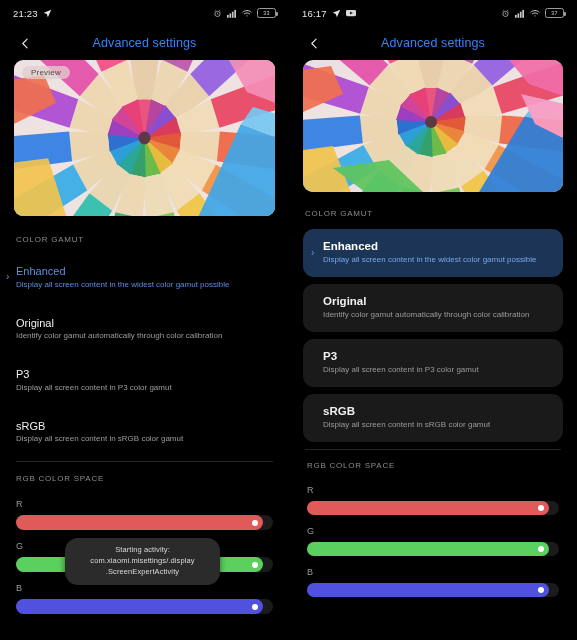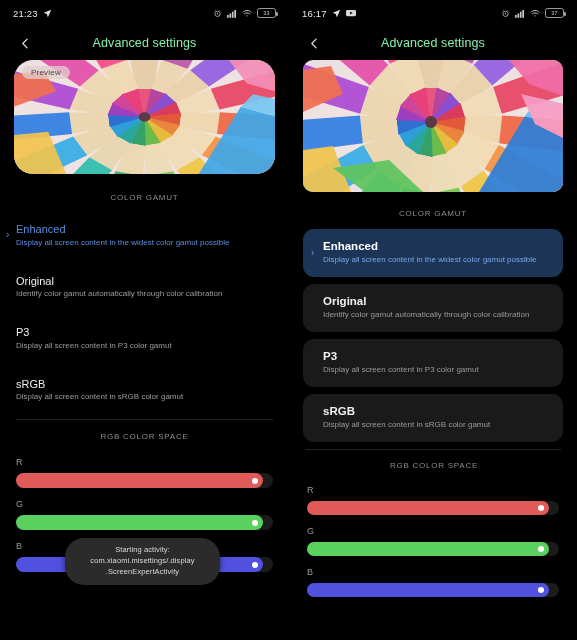--- a/index.html
+++ b/index.html
@@ -41,47 +41,46 @@
   .toolbar {
     height: 34px; display: flex; align-items: center; position: relative;
     padding: 0 14px;
   }
   .back-btn {
     width: 22px; height: 22px; display:flex; align-items:center; justify-content:center;
     cursor: pointer;
   }
   .toolbar-title {
     position: absolute; left: 0; right: 0; text-align: center;
-    color: #86efac; font-size: 12.5px; letter-spacing: .1px;
+    color: #3b82f6; font-size: 12.5px; letter-spacing: .1px;
     pointer-events: none;
   }
 
   
   .preview-wrap { padding: 0 14px; }
   .preview {
-    position: relative; width: 100%; height: 114px;
-    border-radius: 19px; overflow: hidden;
+    position: relative; width: 100%; height: 156px;
+    border-radius: 9px; overflow: hidden;
   }
   .panel-right .preview { height: 132px; border-radius: 10px; }
 
   .pencils { position:absolute; inset:0; }
   .pencils svg { width:100%; height:100%; display:block; }
 
   .preview-badge {
     position: absolute; left: 8px; top: 6px;
     padding: 2px 9px; border-radius: 10px;
     background: rgba(225,205,205,.78);
     color: #4a4a4a; font-size: 8px; letter-spacing: .2px;
   }
 
   
   .section-label {
     color: #8d8d8d; font-size: 8px; letter-spacing: .75px;
     padding: 0 16px;
-    text-align: center;
   }
 
   
   .list-plain { padding: 0 16px; }
   .opt-plain { position: relative; padding: 7px 0 7px 0; }
   .opt-plain .opt-title { font-size: 11px; color: #efefef; margin-bottom: 2.5px; }
   .opt-plain .opt-desc  { font-size: 8px; color: #9c9c9c; line-height: 1.25; }
   .opt-plain.selected .opt-title { color: #5b8fe0; }
   .opt-plain.selected .opt-desc  { color: #5b8fe0; }
   .opt-chevron {
@@ -121,21 +120,21 @@
   }
   .thumb {
     position:absolute; top:50%; transform: translate(-50%,-50%);
     width: 6px; height: 6px; border-radius: 50%; background:#fff;
   }
 
   
   .toast {
     position: absolute;
     background: #2b2b2b;
-    border-radius: 19px;
+    border-radius: 13px;
     padding: 7px 11px;
     color: #d9d9d9; font-size: 7.5px; line-height: 1.45;
     text-align: center; letter-spacing: .1px;
     box-shadow: 0 1px 6px rgba(0,0,0,.55);
   }
   .toast .l2 { display:block; }
 </style>
 </head>
 <body>
 

